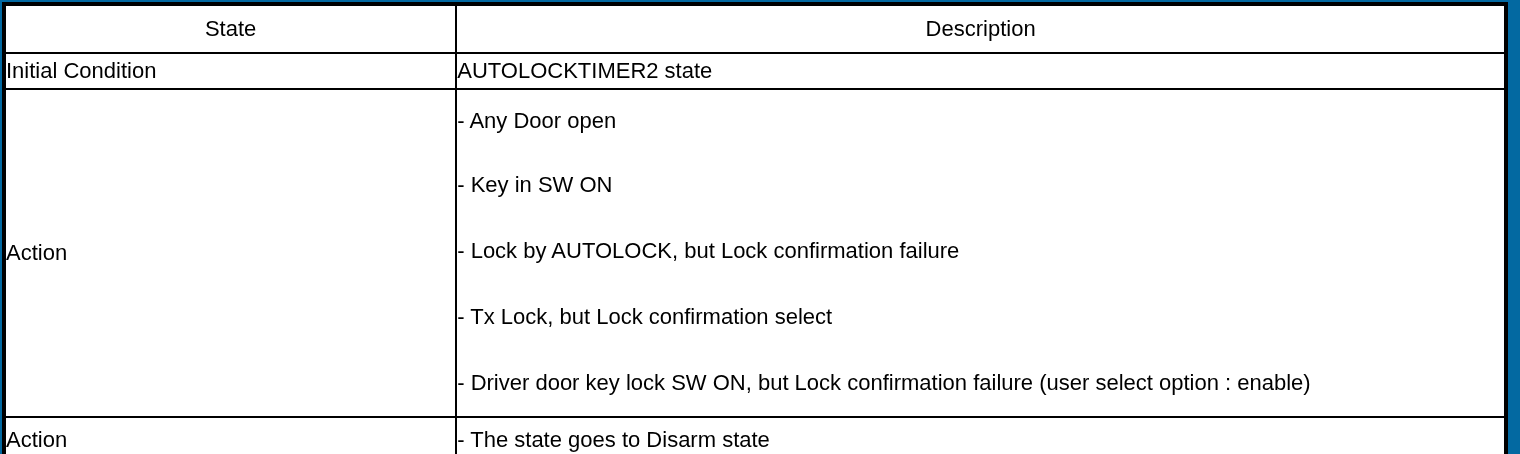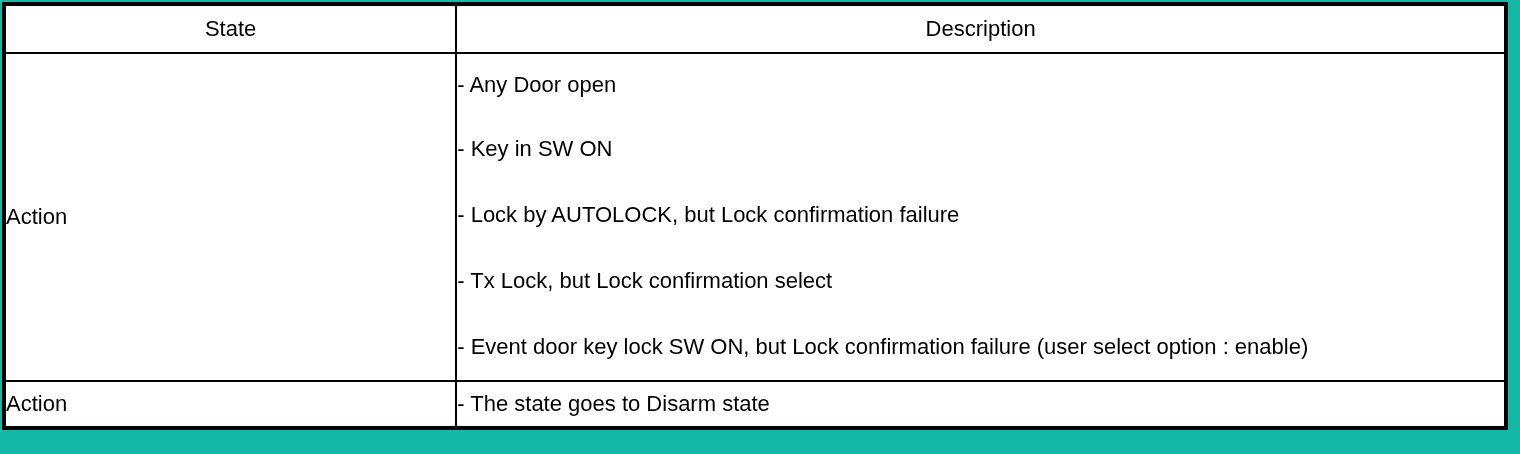--- a/index.html
+++ b/index.html
@@ -12,21 +12,21 @@
     height: 454px;
     font-family: "Liberation Sans", sans-serif;
     color: #000000;
     overflow: hidden;
   }
 
   .sheet {
     position: relative;
     width: 1520px;
     height: 454px;
-    background: #14b8a6;
+    background: #0369a1;
   }
 
   table.state-table {
     position: absolute;
     left: 2px;
     top: 2px;
     width: 1506px;
     border-collapse: collapse;
     table-layout: fixed;
     background: #ffffff;
@@ -114,30 +114,34 @@
       <col class="col-desc">
     </colgroup>
     <thead>
       <tr>
         <th class="hdr-cell">State</th>
         <th class="hdr-cell">Description</th>
       </tr>
     </thead>
     <tbody>
 
+      <tr class="row-initial">
+        <td class="label-cell">Initial Condition</td>
+        <td class="desc-cell">AUTOLOCKTIMER2 state</td>
+      </tr>
 
       <tr class="row-event">
         <td class="label-cell">Action</td>
         <td class="desc-cell">
           <ul class="event-list">
             <li>- Any Door open</li>
             <li>- Key in SW ON</li>
             <li>- Lock by AUTOLOCK, but Lock confirmation failure</li>
             <li>- Tx Lock, but Lock confirmation select</li>
-            <li>- Event door key lock SW ON, but Lock confirmation failure (user select option : enable)</li>
+            <li>- Driver door key lock SW ON, but Lock confirmation failure (user select option : enable)</li>
           </ul>
         </td>
       </tr>
 
       <tr class="row-action">
         <td class="label-cell">Action</td>
         <td class="desc-cell">- The state goes to Disarm state</td>
       </tr>
 
     </tbody>

